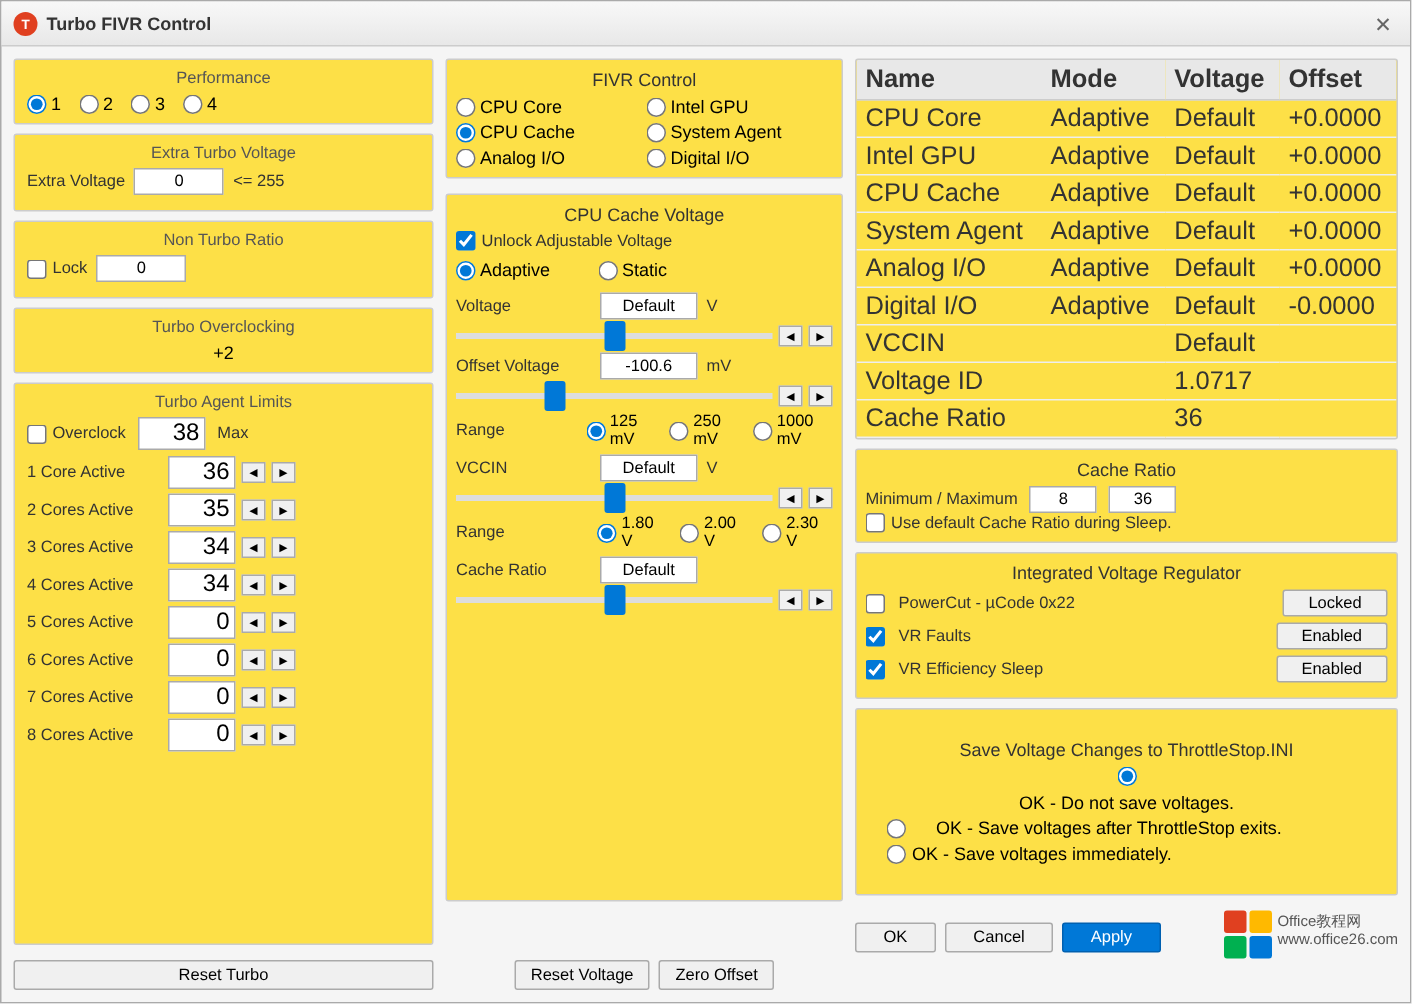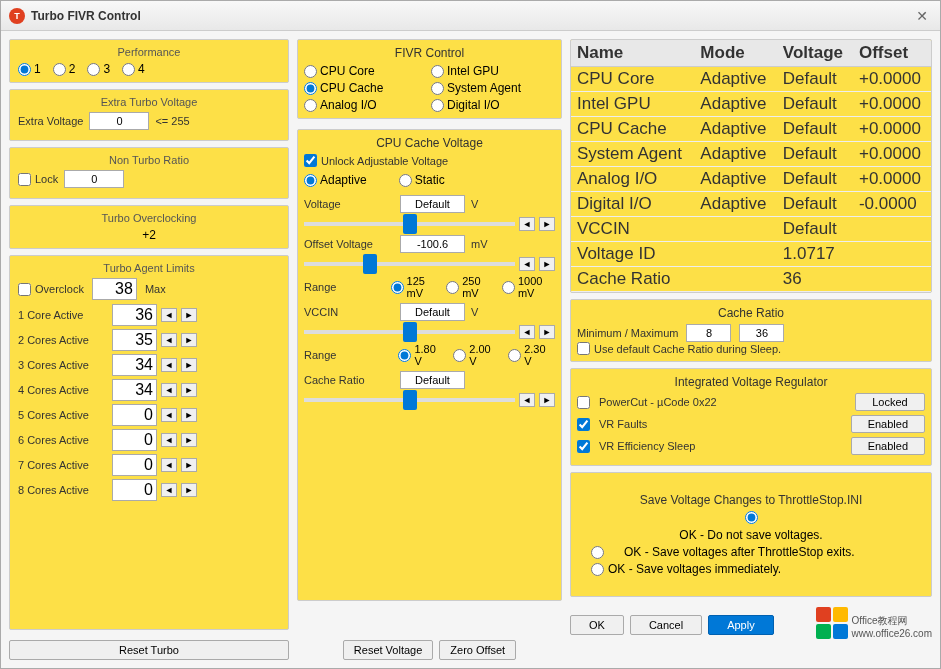--- a/index.html
+++ b/index.html
@@ -461,21 +461,21 @@
         </label>
       </div>
 
       <div style="display:flex;align-items:center;justify-content:space-between;margin-top:4px;">
         <div class="ok-cancel-row">
           <button class="action-btn">OK</button>
           <button class="action-btn">Cancel</button>
           <button class="action-btn apply-btn">Apply</button>
         </div>
         <div class="right-logo">
-          <div style="display:flex;align-items:flex-end;gap:4px;padding-left:32px;">
+          <div style="display:flex;align-items:flex-start;gap:4px;padding-left:32px;">
             <div style="width:32px;height:32px;display:grid;grid-template-columns:1fr 1fr;gap:2px;">
               <div style="background:#e04020;border-radius:2px;"></div>
               <div style="background:#ffb900;border-radius:2px;"></div>
               <div style="background:#00b050;border-radius:2px;"></div>
               <div style="background:#0078d7;border-radius:2px;"></div>
             </div>
             <span style="font-size:10px;color:#555;">Office教程网<br>www.office26.com</span>
           </div>
         </div>
       </div>

